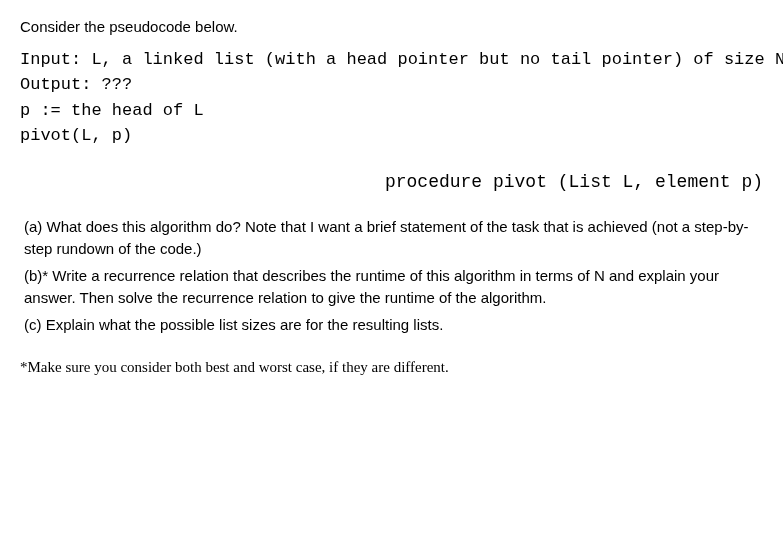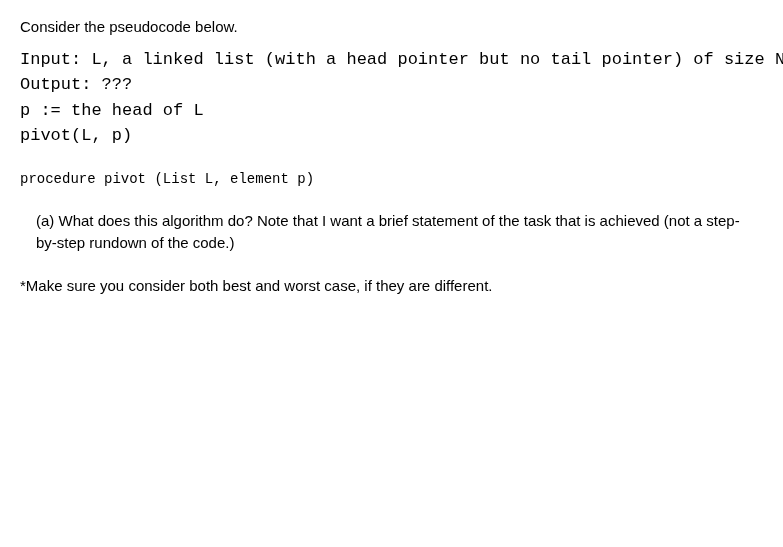--- a/index.html
+++ b/index.html
@@ -21,23 +21,24 @@
     }
     .code-block {
       font-family: "Courier New", Courier, monospace;
       font-size: 17px;
       line-height: 1.5;
       white-space: pre;
       margin-bottom: 20px;
     }
     .proc-block {
       font-family: "Courier New", Courier, monospace;
-      font-size: 14px;
+      font-size: 18px;
       line-height: 1.5;
       margin-bottom: 20px;
+      text-align: right;
     }
     .proc-header {
       white-space: pre;
     }
     .proc-footer {
       white-space: pre;
     }
     .bullet-list {
       list-style: none;
       padding-left: 28px;
@@ -51,37 +52,39 @@
       position: absolute;
       left: -16px;
       font-family: Arial, Helvetica, sans-serif;
       font-size: 15px;
     }
     .questions {
       font-family: Arial, Helvetica, sans-serif;
       margin-bottom: 20px;
     }
     .questions p {
-      margin: 16px;
+      margin: 4px;
     }
     .footnote {
-      font-family: Liberation Sans, sans-serif;
+      font-family: Liberation Serif, serif;
     }
   </style>
 </head>
 <body>
 
 <p class="intro">Consider the pseudocode below.</p>
 
 <div class="code-block"><span>Input: L, a linked list (with a head pointer but no tail pointer) of size N</span>
 <span>Output: ???</span>
 <span>p := the head of L</span>
 <span>pivot(L, p)</span></div>
 
 <div class="proc-block">
   <div class="proc-header">procedure pivot (List L, element p)</div>
 </div>
 
 <div class="questions">
   <p>(a) What does this algorithm do? Note that I want a brief statement of the task that is achieved (not a step-by-step rundown of the code.)</p>
+  <p>(b)* Write a recurrence relation that describes the runtime of this algorithm in terms of N and explain your answer. Then solve the recurrence relation to give the runtime of the algorithm.</p>
+  <p>(c) Explain what the possible list sizes are for the resulting lists.</p>
 </div>
 
 <p class="footnote">*Make sure you consider both best and worst case, if they are different.</p>
 
 </body></html>

